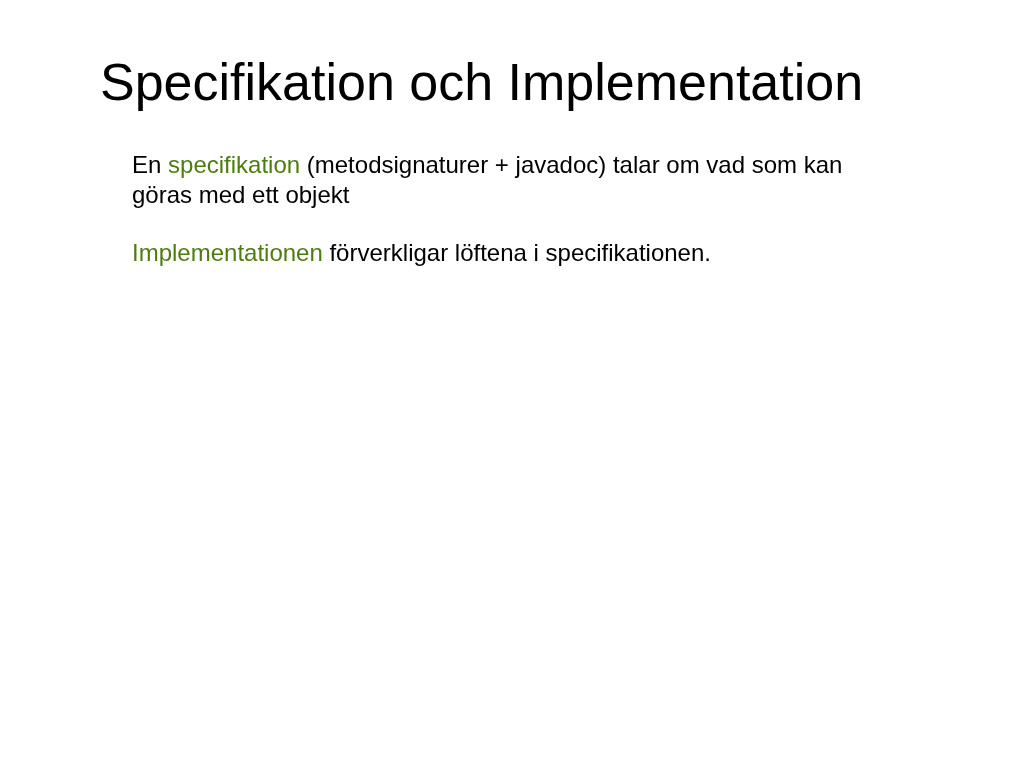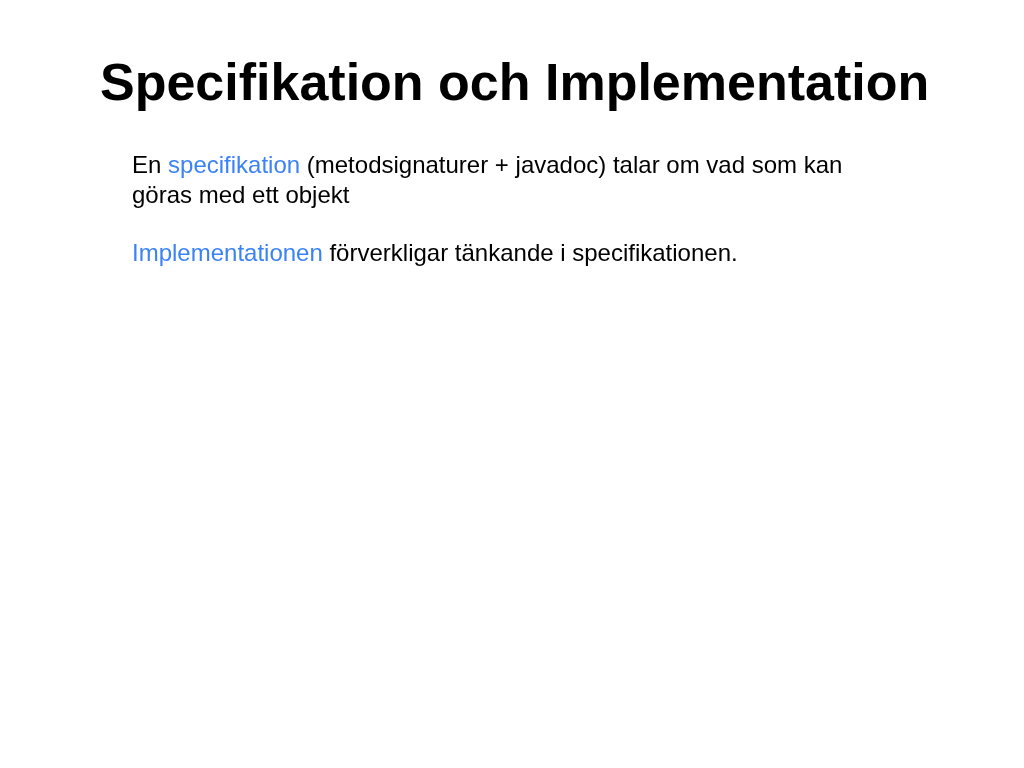--- a/index.html
+++ b/index.html
@@ -15,52 +15,52 @@
     position: relative;
     width: 1024px;
     height: 768px;
     box-sizing: border-box;
   }
   .title {
     position: absolute;
     top: 52px;
     left: 100px;
     font-size: 52px;
-    font-weight: 700;
+    font-weight: 400;
     letter-spacing: 0px;
   }
   .body {
     position: absolute;
     top: 150px;
     left: 132px;
     width: 760px;
     font-size: 24px;
     line-height: 1.25;
   }
   .para {
     margin-bottom: 28px;
   }
   .kw {
-    color: #3b82f6;
+    color: #4d7c0f;
     text-align: center;
   }
 </style>
 </head>
 <body>
 
 <div class="slide">
 
   <div class="title">Specifikation och Implementation</div>
 
   <div class="body">
 
 
     <div class="para">
       <span>En </span><span class="kw">specifikation</span><span> (metodsignaturer + javadoc) talar om vad som kan göras med ett objekt</span>
     </div>
 
     <div class="para">
-      <span class="kw">Implementationen</span><span> förverkligar tänkande i specifikationen.</span><br>
+      <span class="kw">Implementationen</span><span> förverkligar löftena i specifikationen.</span><br>
     </div>
 
   </div>
 
 </div>
 
 </body></html>

